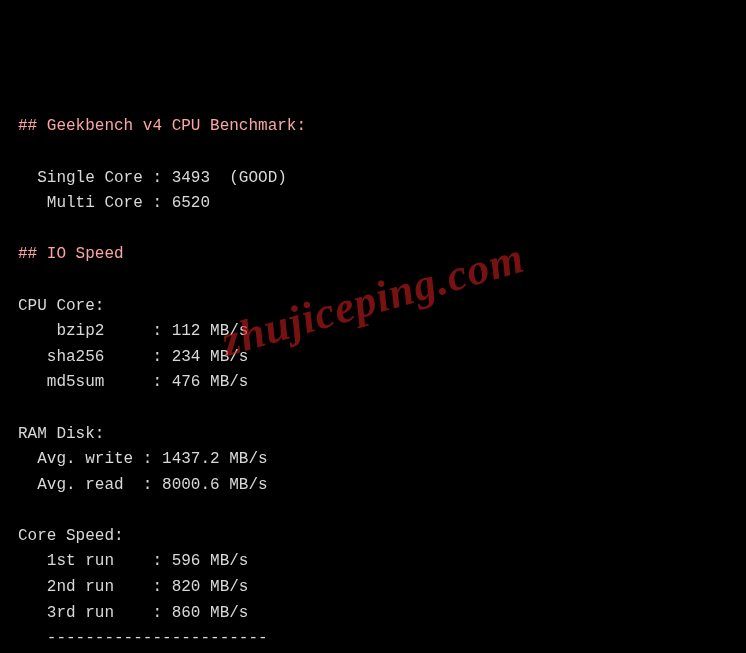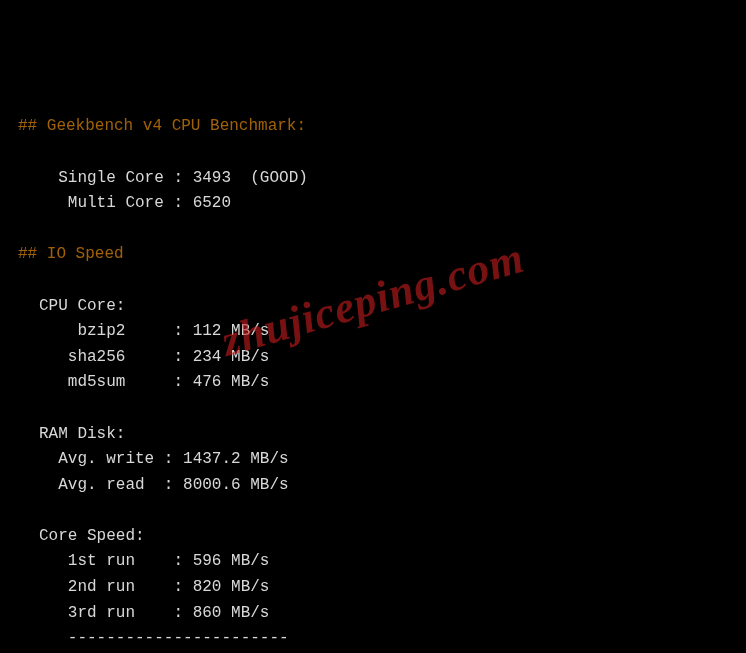--- a/index.html
+++ b/index.html
@@ -8,22 +8,22 @@
       color: #ccc;
       font-family: 'Consolas', 'Courier New', monospace;
       font-size: 16px;
       line-height: 1.6;
       padding: 12px 18px;
       width: 746px;
       height: 653px;
       position: relative;
       white-space: pre;
     }
-    .dim-blue { color: #a16207; }
-    .white { color: #d8d8d8; margin-left: 21px; }
+    .dim-blue { color: #fca5a5; }
+    .white { color: #d8d8d8; }
     .watermark {
       position: absolute;
       top: 46%;
       left: 50%;
       transform: translate(-50%, -50%) rotate(-16deg);
       color: rgba(200, 30, 30, 0.6);
       font-family: serif;
       font-size: 44px;
       font-style: italic;
       font-weight: bold;

